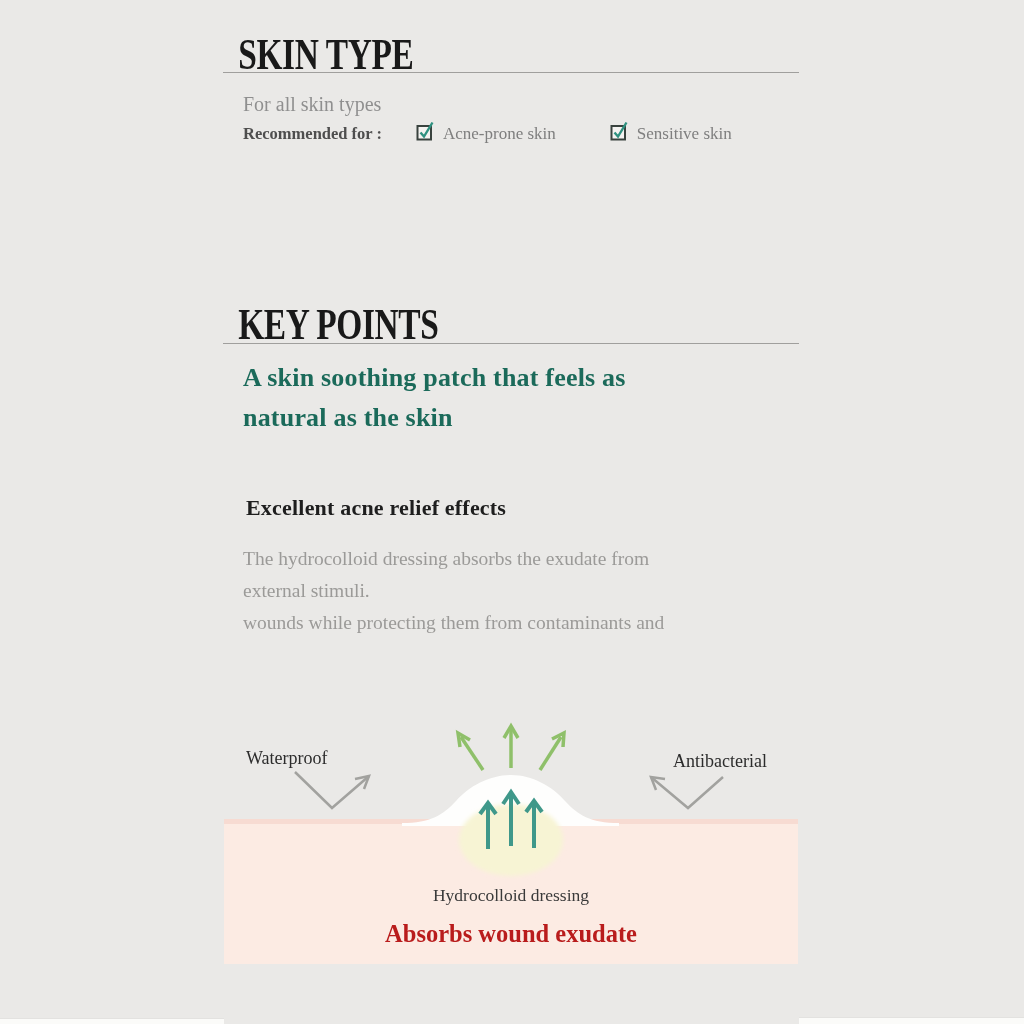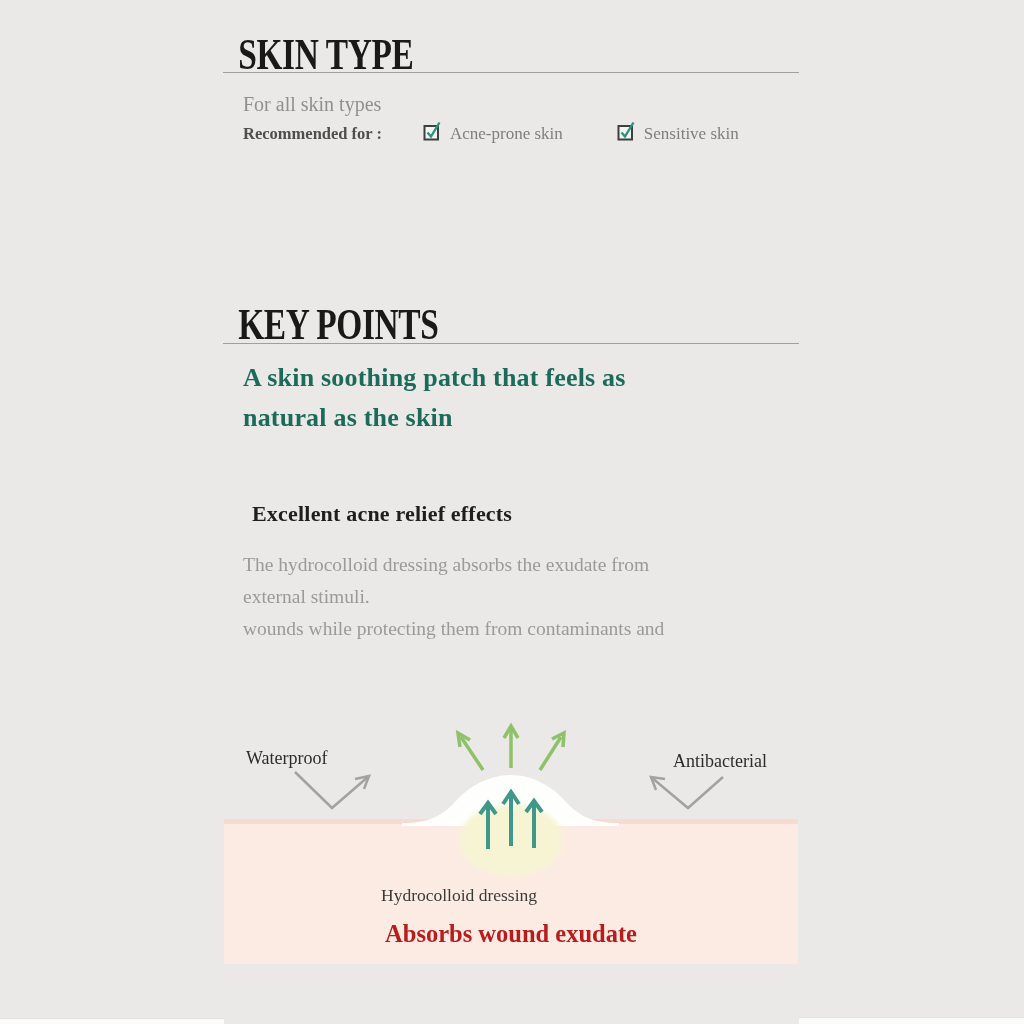--- a/index.html
+++ b/index.html
@@ -14,36 +14,36 @@
   .section-title{
     margin:0;padding-left:20px;font-size:44px;font-weight:700;color:#191919;
     letter-spacing:-0.5px;line-height:1;transform:scaleX(0.76);transform-origin:left top;
     white-space:nowrap;
   }
   .rule{position:absolute;left:0;right:0;height:1px;background:#a09f9d;}
   #skin-type{top:33px;}
   #skin-type .rule{top:39px;}
   .subtitle{position:absolute;top:60px;left:20px;font-size:20px;color:#8f8f8f;white-space:nowrap;}
   .rec-row{position:absolute;top:90px;left:20px;display:flex;align-items:center;white-space:nowrap;}
-  .rec-label{font-size:16.5px;font-weight:700;color:#4e4e4e;margin-right:13px;}
+  .rec-label{font-size:16.5px;font-weight:700;color:#4e4e4e;margin-right:6px;}
   .rec-item{display:flex;align-items:center;margin-right:26px;font-size:17px;color:#7e7e7e;padding-left:28px;}
   .checkbox{width:19px;height:21px;margin-right:8px;position:relative;top:-2px;}
   #key-points{top:303px;}
   #key-points .rule{top:40px;}
   .headline{position:absolute;top:55px;left:20px;font-size:26px;font-weight:700;
     color:#1b6a5a;line-height:40px;white-space:nowrap;letter-spacing:0.2px;}
   #benefit{position:absolute;left:243px;top:492px;}
-  .benefit-title{margin:9px;font-size:22px;font-weight:700;color:#1e1e1e;letter-spacing:0.2px;white-space:nowrap;}
+  .benefit-title{margin:3px;font-size:22px;font-weight:700;color:#1e1e1e;letter-spacing:0.2px;white-space:nowrap;}
   .benefit-body{margin-top:22px;font-size:19.5px;line-height:32px;color:#9b9a98;white-space:nowrap;}
   
   .dlabel{position:absolute;font-size:18px;color:#2c2c2c;white-space:nowrap;}
   #lbl-breathable{top:692px;left:411px;width:200px;text-align:center;}
   #lbl-waterproof{top:748px;left:246px;}
   #lbl-antibacterial{top:751px;left:673px;}
-  #lbl-dressing{top:885px;left:381px;width:300px;font-size:17.5px;color:#3a3a3a;}
+  #lbl-dressing{top:885px;left:361px;width:300px;text-align:center;font-size:17.5px;color:#3a3a3a;}
   #lbl-caption{top:908px;left:311px;width:400px;text-align:center;font-size:24.5px;font-weight:700;color:#b91c1c;margin-top:12px;}
   
   .diagram-svg{position:absolute;left:0;top:0;width:1024px;height:1024px;}
   
   .bottom-card{position:absolute;background:#fbfbf9;border-top:1px solid #e3e2e0;}
   #card-left{left:0;top:1018px;width:224px;height:6px;}
   #card-right{left:799px;top:1017px;width:225px;height:7px;}
 </style>
 </head>
 <body>

